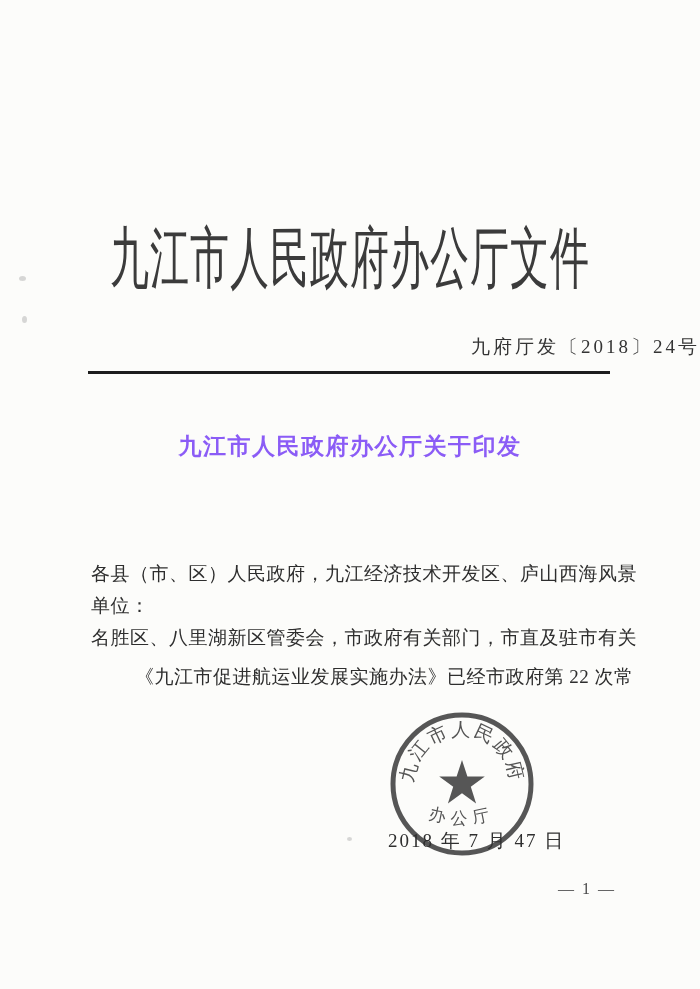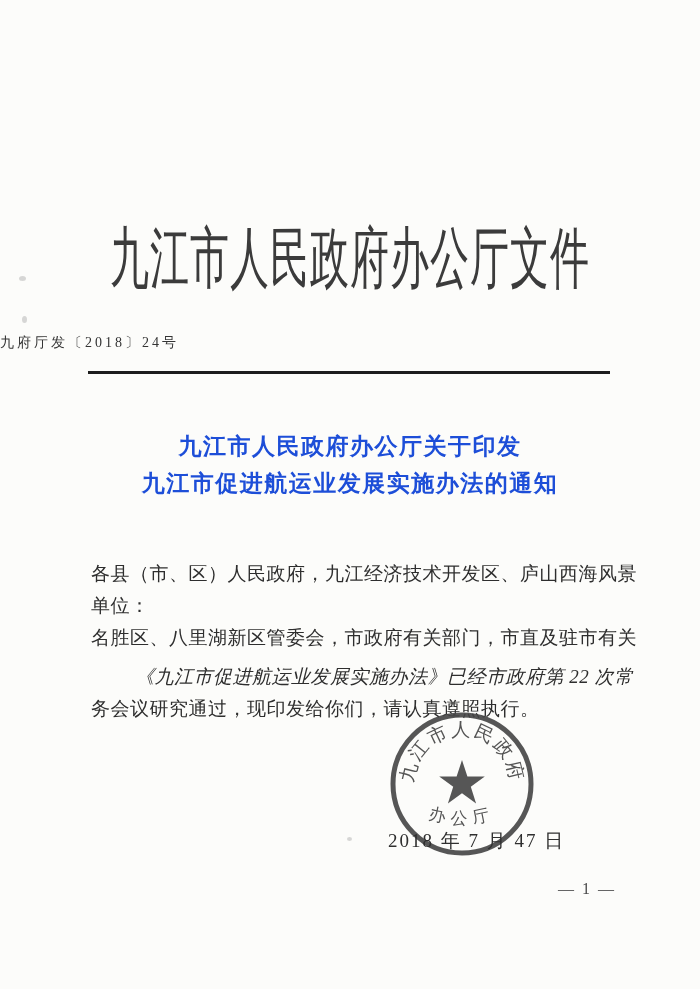--- a/index.html
+++ b/index.html
@@ -30,22 +30,22 @@
     font-family: "DejaVu Serif", serif;
     transform: scaleY(1.72);
     transform-origin: top center;
     white-space: nowrap;
   }
   .doc-number {
     position: absolute;
     top: 334px;
     left: 0;
     width: 700px;
-    text-align: left;
-    font-size: 14px;
+    text-align: right;
+    font-size: 19px;
     letter-spacing: 3px;
     color: #343434;
     white-space: nowrap;
   }
   .rule {
     position: absolute;
     top: 371px;
     left: 88px;
     width: 522px;
     height: 3px;
@@ -55,36 +55,36 @@
     position: absolute;
     top: 428px;
     left: 0;
     width: 700px;
     text-align: center;
     font-family: "Liberation Sans", sans-serif;
     font-weight: 700;
     font-size: 23px;
     line-height: 37px;
     letter-spacing: 1.5px;
-    color: #1d4ed8;
+    color: #8b5cf6;
     white-space: nowrap;
   }
   .body-text {
     position: absolute;
     top: 558px;
     left: 91px;
     width: 522px;
     font-size: 19px;
     line-height: 32px;
     letter-spacing: 0.5px;
     color: #2e2e2e;
   }
   .body-text .line { white-space: nowrap; }
   .body-text .para-gap { margin-top: 7px; }
-  .body-text .indent { padding-left: 44px; font-style: italic; }
+  .body-text .indent { padding-left: 44px; }
   .seal {
     position: absolute;
     left: 376px;
     top: 698px;
     width: 172px;
     height: 172px;
     opacity: 0.9;
   }
   .seal text {
     font-family: "DejaVu Serif", serif;
@@ -123,29 +123,27 @@
 <div class="page">
 
   <div class="letterhead">九江市人民政府办公厅文件</div>
 
   <div class="doc-number">九府厅发〔2018〕24号</div>
 
   <div class="rule"></div>
 
   <div class="doc-title">
     <div>九江市人民政府办公厅关于印发</div>
-    <div>九江市促进航运业发展实施办法的通知</div>
   </div>
 
   <div class="body-text">
     <div class="line">各县（市、区）人民政府，九江经济技术开发区、庐山西海风景</div>
     <div class="line">单位：</div>
     <div class="line">名胜区、八里湖新区管委会，市政府有关部门，市直及驻市有关</div>
     <div class="line indent para-gap">《九江市促进航运业发展实施办法》已经市政府第 22 次常</div>
-    <div class="line">务会议研究通过，现印发给你们，请认真遵照执行。</div>
   </div>
 
   <svg class="seal" viewBox="-86 -86 172 172">
     <defs>
       <path id="seal-top-arc" d="M -42 24 A 48.4 48.4 0 1 1 42 24" fill="none"></path>
       <path id="seal-bottom-arc" d="M -38 33 Q 0 46 38 33" fill="none"></path>
     </defs>
     <circle cx="0" cy="0" r="69" fill="none" stroke="#454545" stroke-width="5"></circle>
     <polygon fill="#454545" points="0,-24 5.4,-7.4 22.8,-7.4 8.8,2.8 14.1,19.4 0,9.2 -14.1,19.4 -8.8,2.8 -22.8,-7.4 -5.4,-7.4"></polygon>
     <text font-size="19" letter-spacing="2.5">

